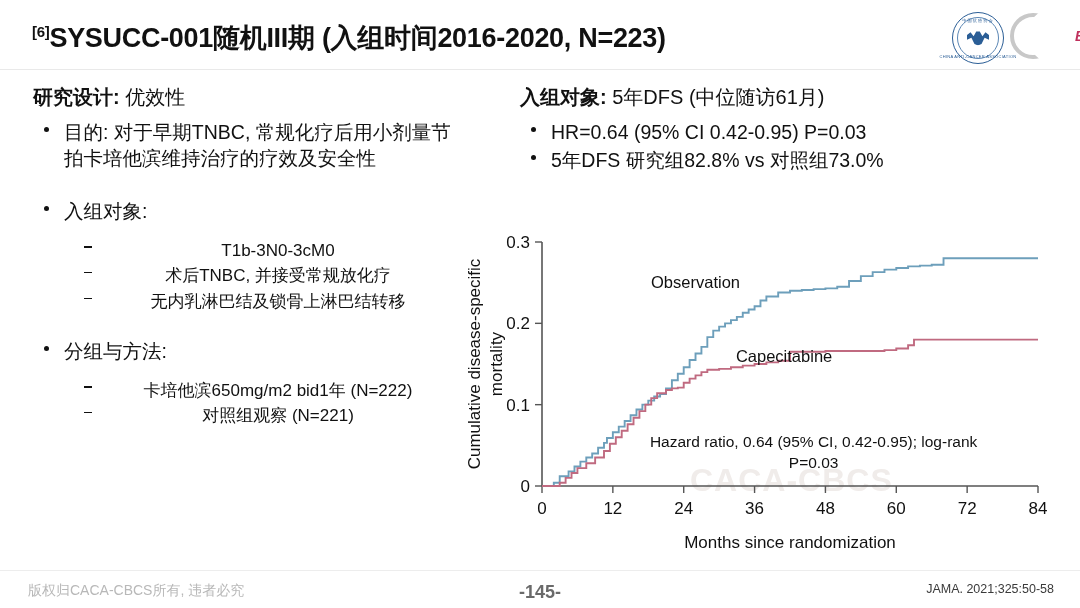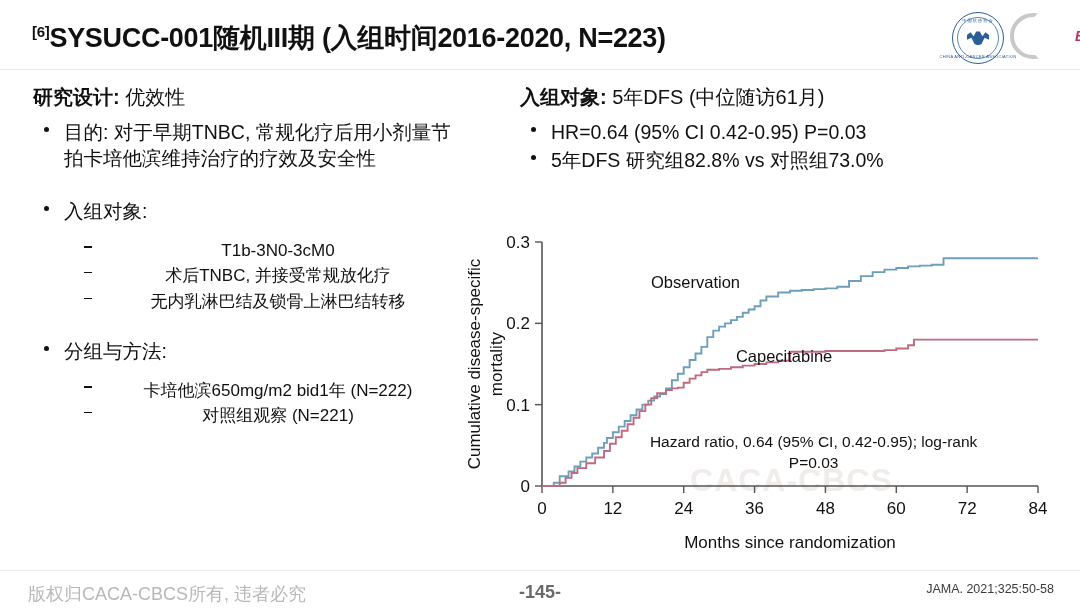--- a/index.html
+++ b/index.html
@@ -147,21 +147,21 @@
   
   #footer {
     position: absolute; left: 0; bottom: 0; width: 1080px; height: 38px;
   }
   #footer-rule {
     position: absolute; left: 0; top: 0; width: 1080px; height: 1px;
     background: #ededed;
   }
   #footer-left {
     position: absolute; left: 28px; top: 12px;
-    font-size: 18px; color: #b8b8b8;
+    font-size: 14px; color: #b8b8b8;
   }
   #footer-center {
     position: absolute; left: 50%; top: 12px; transform: translateX(-50%);
     font-size: 18px; color: #6a6a6a; font-weight: 600;
   }
   #footer-right {
     position: absolute; right: 26px; top: 12px;
     font-size: 12.5px; color: #3a3a3a;
   }
 </style>

